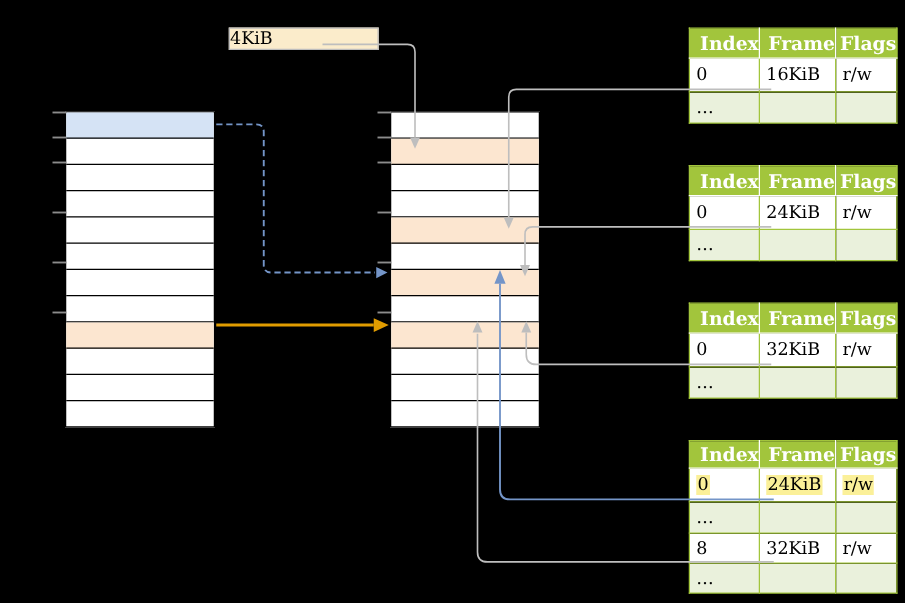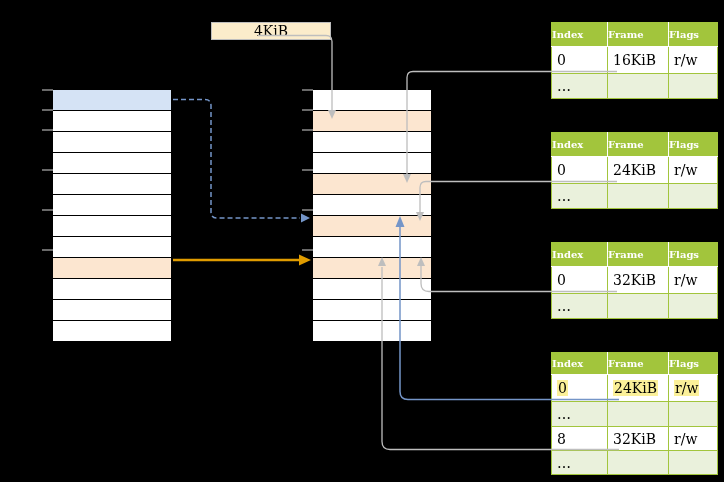--- a/index.html
+++ b/index.html
@@ -16,37 +16,37 @@
   .col-middle{left:312px;top:89px;}
   .mem-row{height:20px;box-sizing:border-box;border-bottom:1px solid #000;}
   .mem-row:last-child{border-bottom:none;}
   .fill-blue{background:var(--page_blue,#D5E3F5);}
   .fill-peach{background:var(--page_peach,#FCE6D0);}
 
   
   .size-label{
     position:absolute;left:183px;top:22px;width:118px;height:16px;
     background:var(--label_cream,#FBECCB);border:1px solid #BDBDBD;
-    text-align:center;line-height:16px;font-size:14px;color:#000;margin-left:28px;
+    text-align:left;line-height:16px;font-size:14px;color:#000;
   }
 
   
   .ptable{position:absolute;left:551px;}
   .pt1{top:22px}.pt2{top:132px}.pt3{top:242px}.pt4{top:352px}
   .ptable table{
     border-collapse:collapse;table-layout:fixed;width:166px;
     border:1.5px solid var(--table_green,#A2C53C);
     font-family:"DejaVu Serif","Liberation Serif",serif;
   }
   .c-index{width:56px}.c-frame{width:61px}.c-flags{width:49px}
   .ptable th{
     background:var(--table_green,#A2C53C);color:#fff;
-    font-weight:bold;font-size:10px;height:23px;padding:0;
+    font-weight:bold;font-size:15px;height:23px;padding:0;
     border:1px solid #fff;border-top-color:var(--table_green,#A2C53C);
-    text-align:left;vertical-align:middle;
+    text-align:right;vertical-align:middle;
   }
   .ptable th:first-child{border-left-color:var(--table_green,#A2C53C);}
   .ptable th:last-child{border-right-color:var(--table_green,#A2C53C);margin-top:44px;}
   .ptable td{
     border:1px solid var(--table_green,#A2C53C);
     height:26px;padding:0 0 0 5px;background:#fff;color:#000;
     font-size:14px;vertical-align:middle;overflow:hidden;white-space:nowrap;
   }
   .ptable tr.dots td{background:var(--table_green_light,#EAF1DC);height:24px;}
   .pt4 th{height:21px;}

